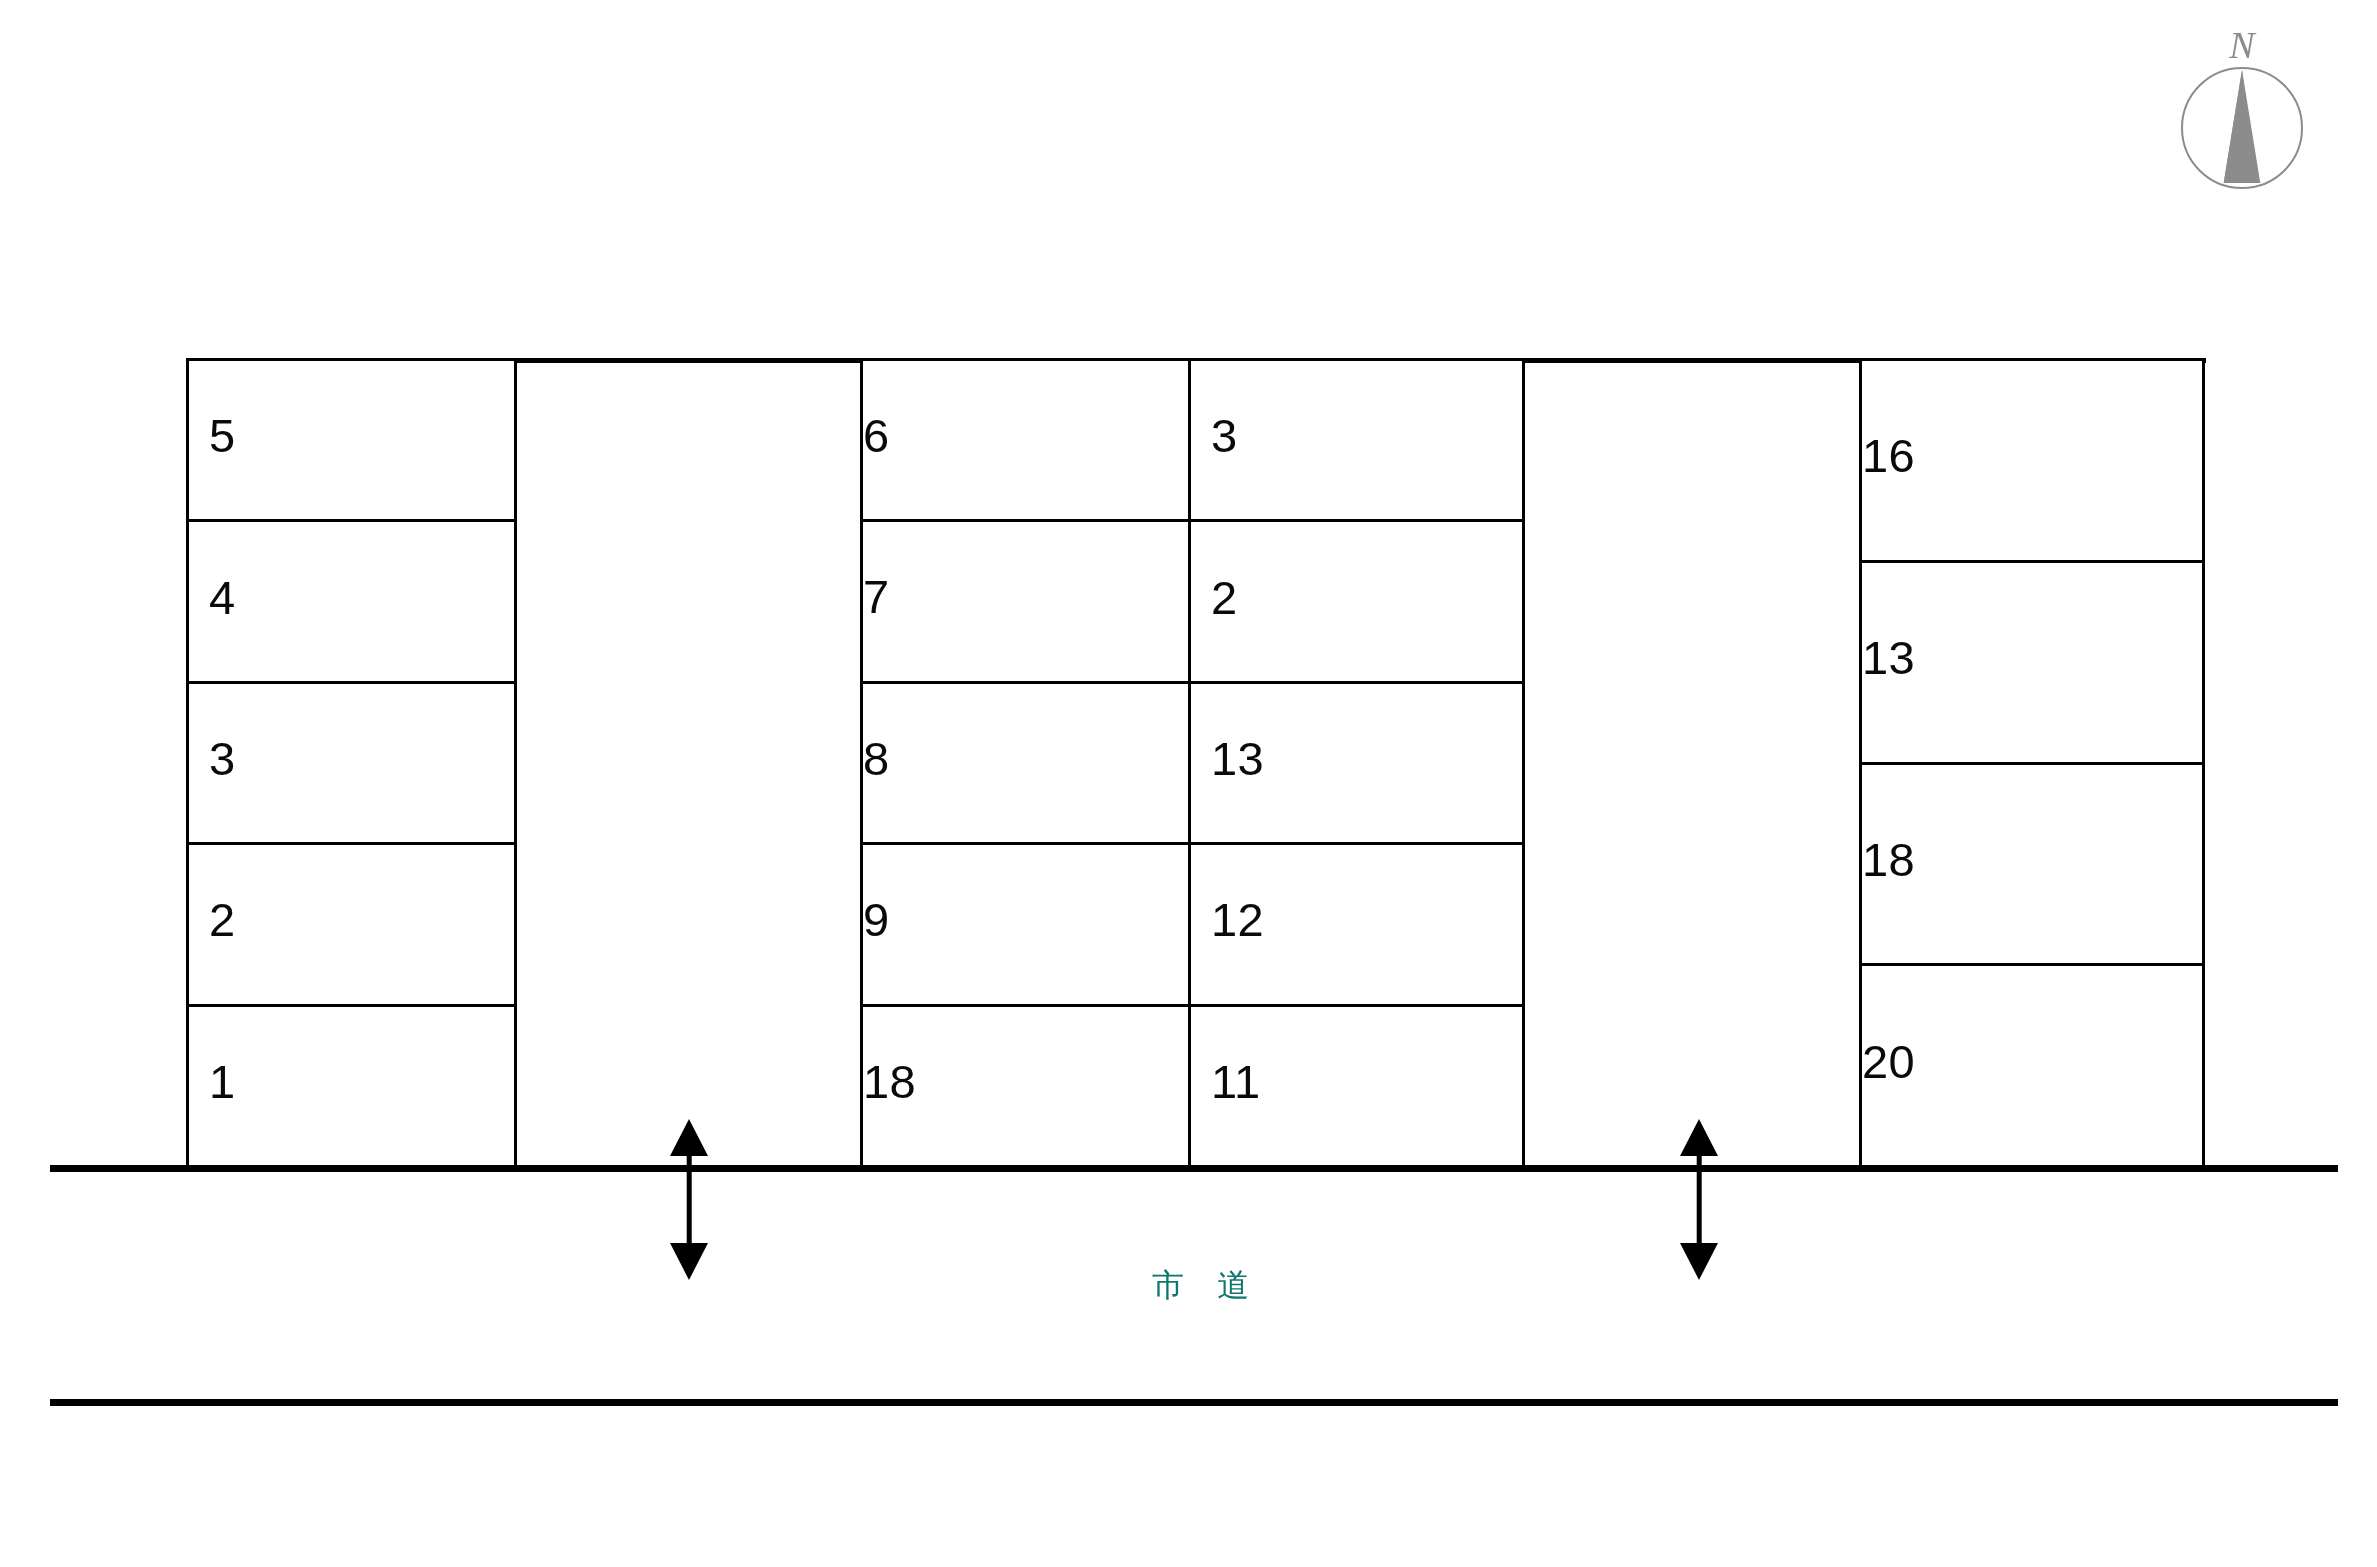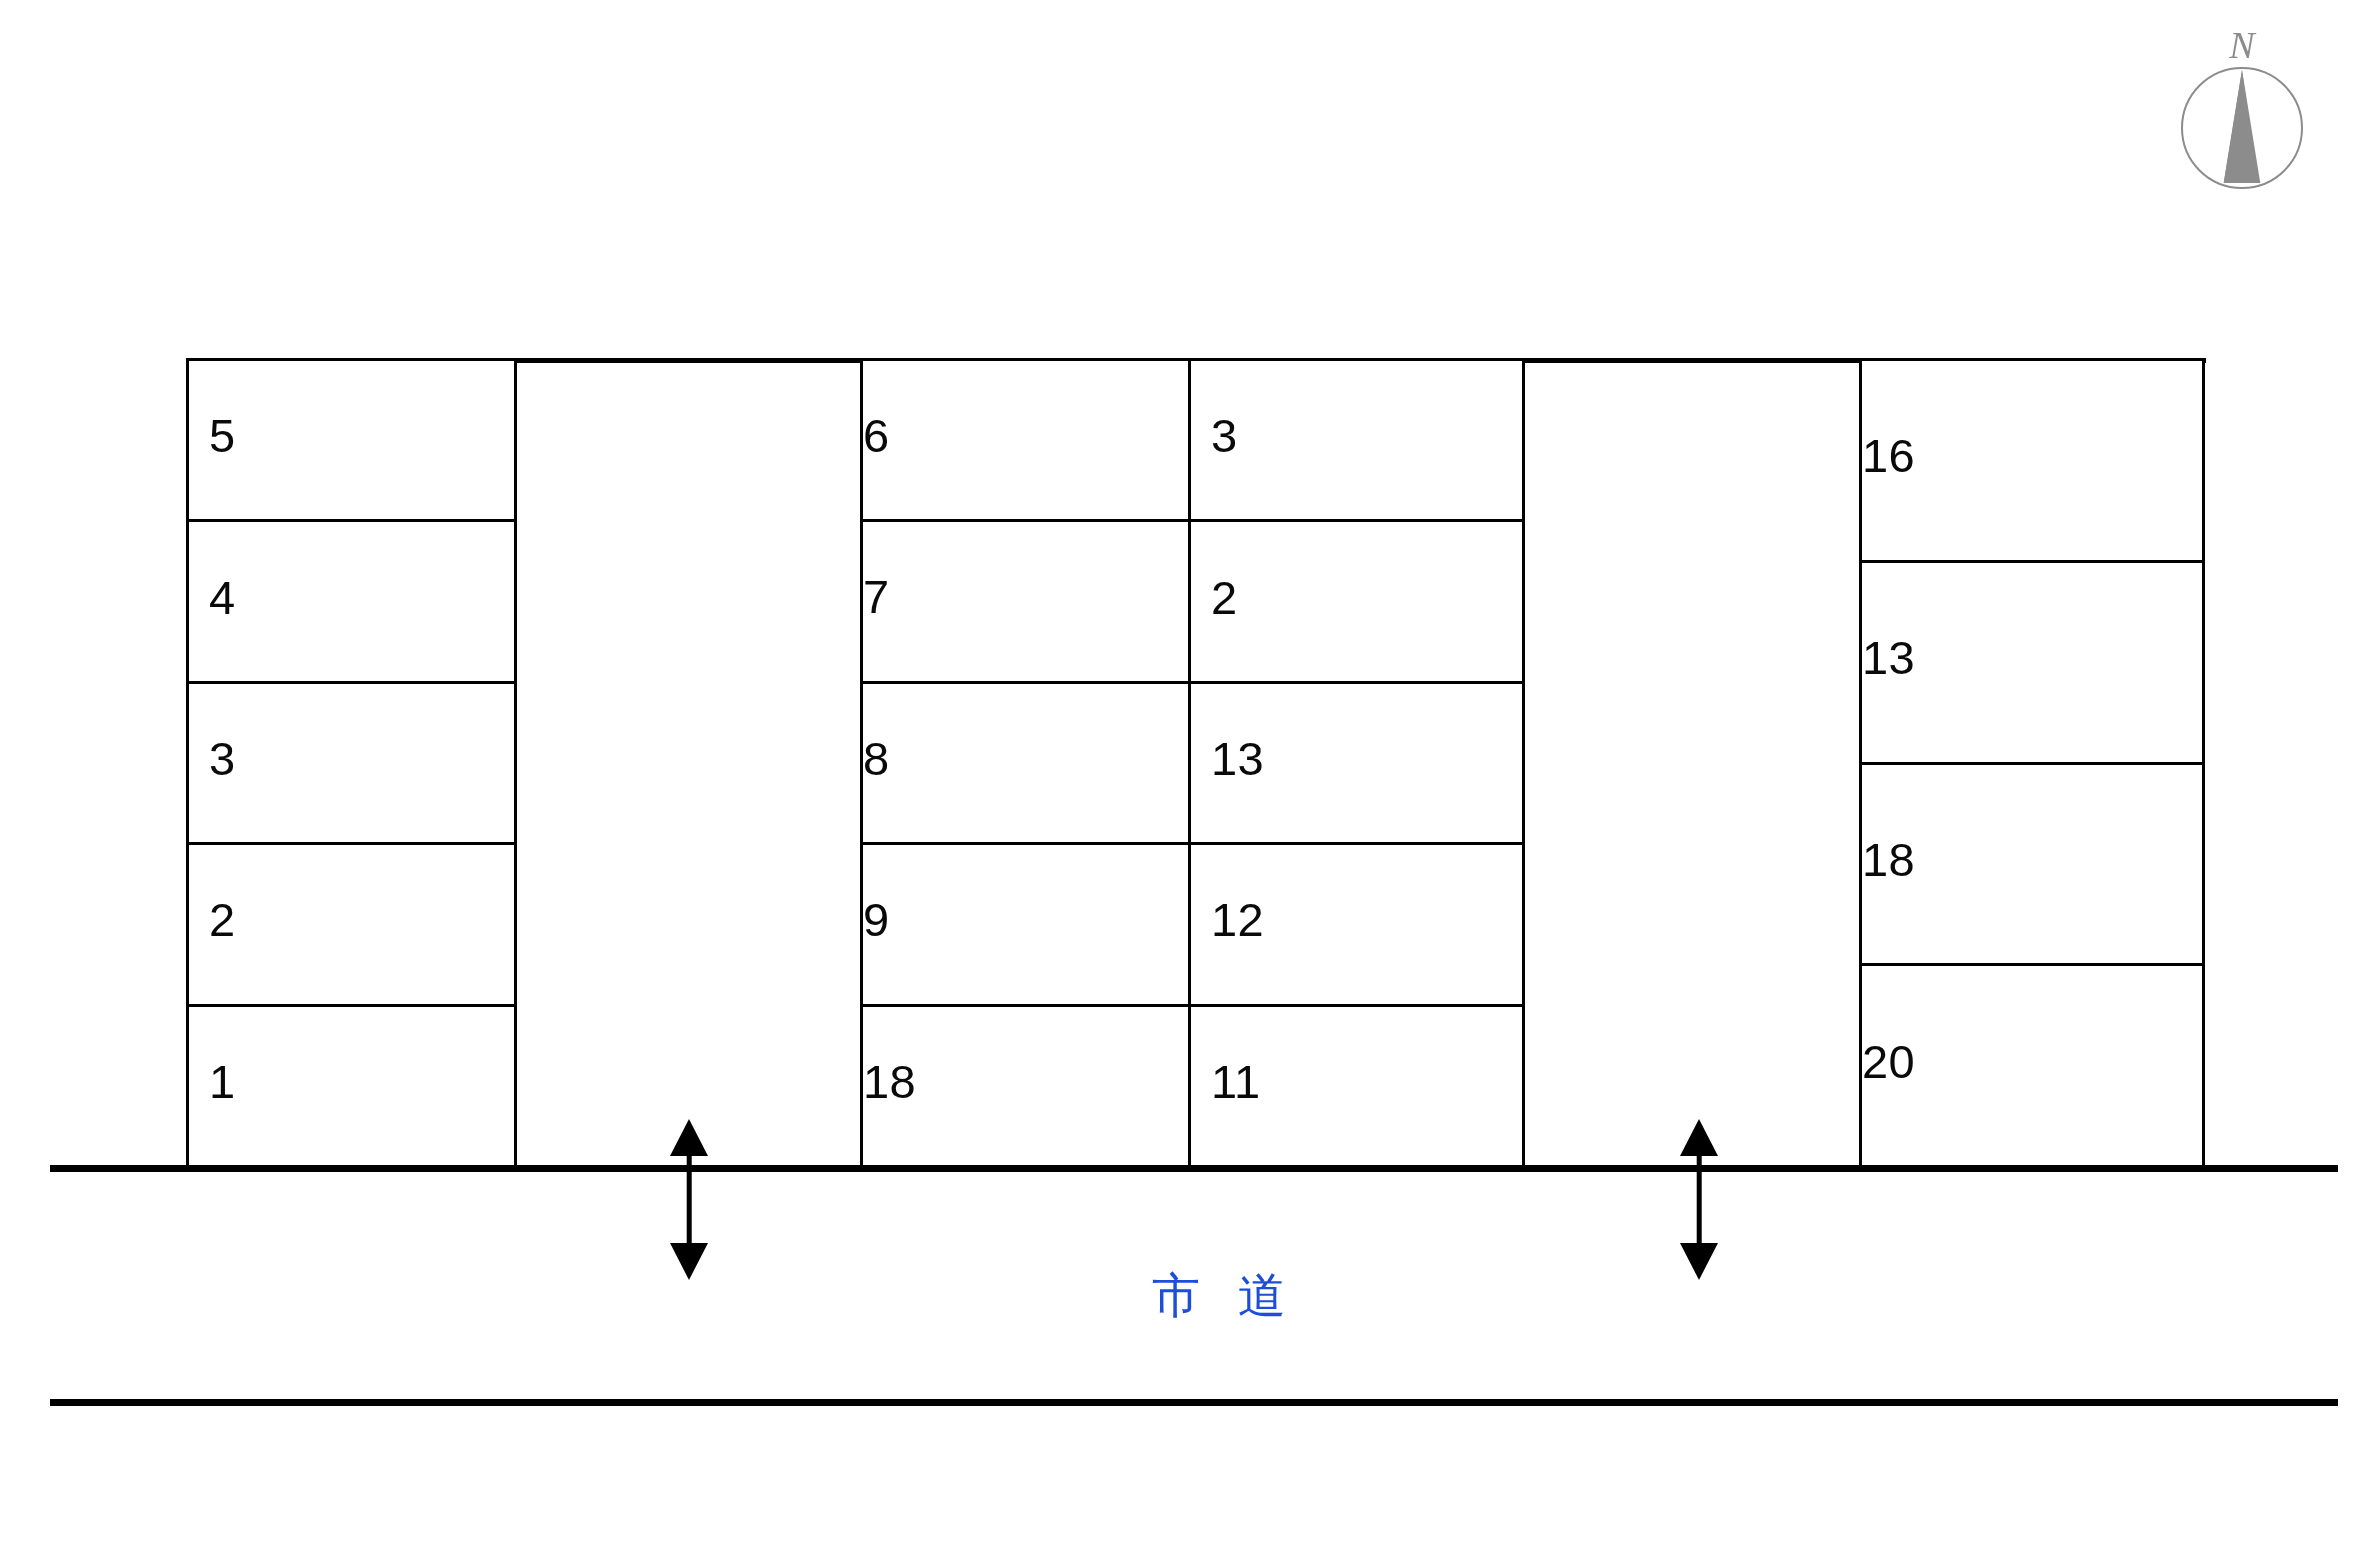--- a/index.html
+++ b/index.html
@@ -87,23 +87,23 @@
     border-right: 19px solid transparent;
     transform: translateX(-50%);
   }
   .darrow .head.up   { top: 0;    border-bottom: 37px solid #000000; }
   .darrow .head.down { bottom: 0; border-top: 37px solid #000000; }
 
   
   .road-label {
     position: absolute;
     font-family: "Liberation Sans", sans-serif;
-    font-size: 48px;
+    font-size: 32px;
     letter-spacing: 12.2px;
-    color: #1d4ed8;
+    color: #0f766e;
     white-space: nowrap;
   }
 
   
   .compass { position: absolute; }
   .compass .ring {
     position: absolute;
     box-sizing: border-box;
     border: 2.3px solid #8c8c8c;
     border-radius: 50%;

